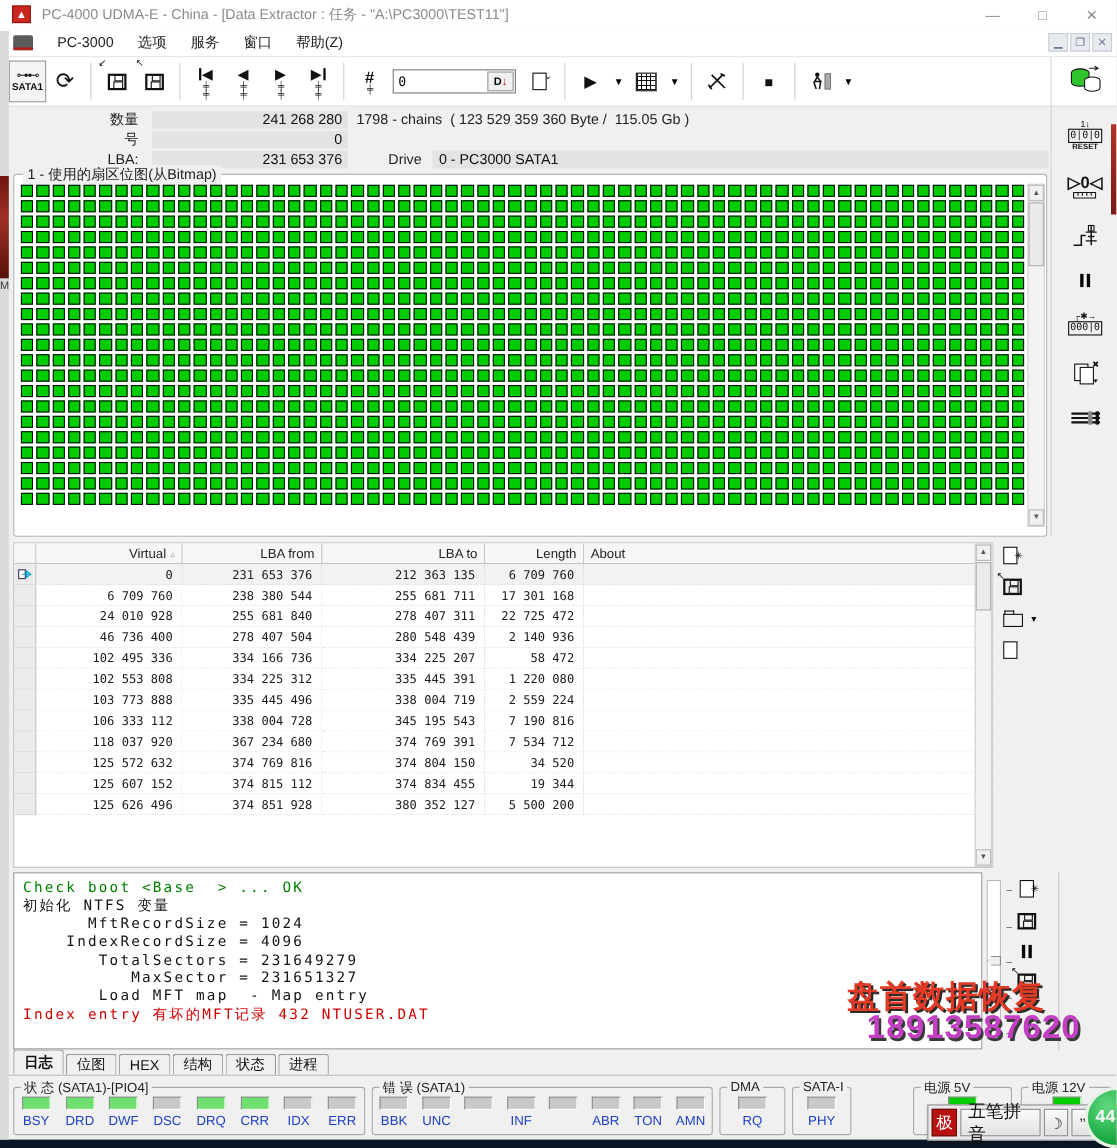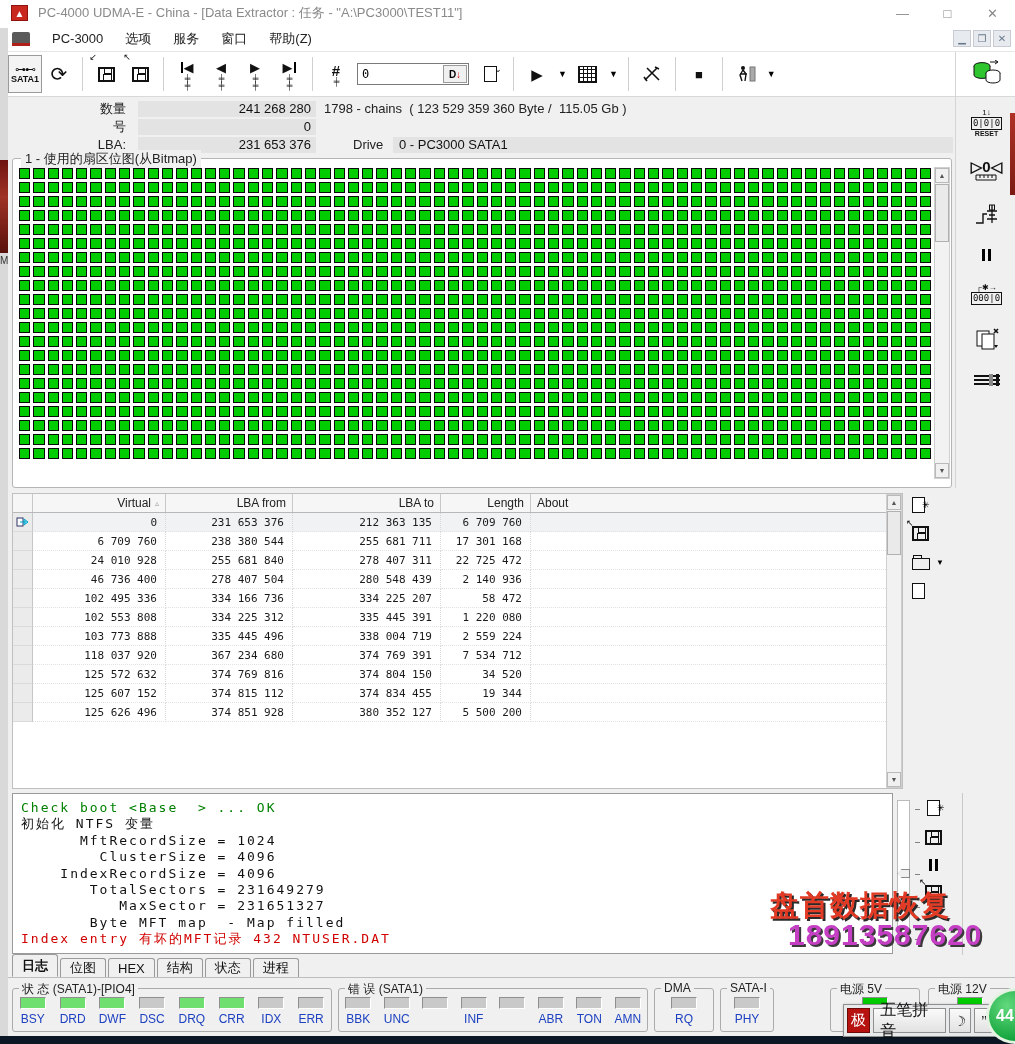--- a/index.html
+++ b/index.html
@@ -1762,20 +1762,28 @@
       <div class="trow">
         <div class="tcell gut c-gut"></div>
         <div class="tcell c0">103 773 888</div>
         <div class="tcell c1">335 445 496</div>
         <div class="tcell c2">338 004 719</div>
         <div class="tcell c3">2 559 224</div>
         <div class="tcell c4" style="justify-content: flex-start;"></div>
       </div>
       <div class="trow">
         <div class="tcell gut c-gut"></div>
+        <div class="tcell c0">106 333 112</div>
+        <div class="tcell c1">338 004 728</div>
+        <div class="tcell c2">345 195 543</div>
+        <div class="tcell c3">7 190 816</div>
+        <div class="tcell c4" style="justify-content: flex-start;"></div>
+      </div>
+      <div class="trow">
+        <div class="tcell gut c-gut"></div>
         <div class="tcell c0">118 037 920</div>
         <div class="tcell c1">367 234 680</div>
         <div class="tcell c2">374 769 391</div>
         <div class="tcell c3">7 534 712</div>
         <div class="tcell c4" style="justify-content: flex-start;"></div>
       </div>
       <div class="trow">
         <div class="tcell gut c-gut"></div>
         <div class="tcell c0">125 572 632</div>
         <div class="tcell c1">374 769 816</div>
@@ -1821,25 +1829,24 @@
     </div>
   <div>
       <div class="i-page"></div>
     </div>
 </div>
 
 <div class="log-wrap">
     <div class="log-line green">Check boot &lt;Base  &gt; ... OK</div>
     <div class="log-line black">初始化 NTFS 变量</div>
     <div class="log-line black">      MftRecordSize = 1024</div>
-    <div class="log-line black">        ClusterSize = 4096</div>
     <div class="log-line black">    IndexRecordSize = 4096</div>
     <div class="log-line black">       TotalSectors = 231649279</div>
     <div class="log-line black">          MaxSector = 231651327</div>
-    <div class="log-line black">       Byte MFT map  - Map filled</div>
+    <div class="log-line black">       Load MFT map  - Map entry</div>
     <div class="log-line red">Index entry 有坏的MFT记录 432 NTUSER.DAT</div>
   </div>
 <div class="log-slider">
     <div class="log-thumb"></div>
   </div>
 <div class="log-ticks">
     <span>–</span>
     <span>–</span>
     <span>–</span>
     <span>–</span>

